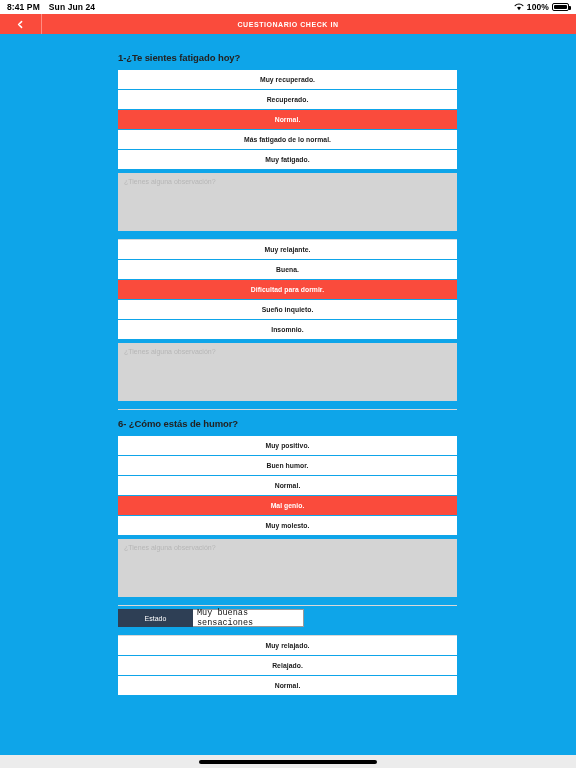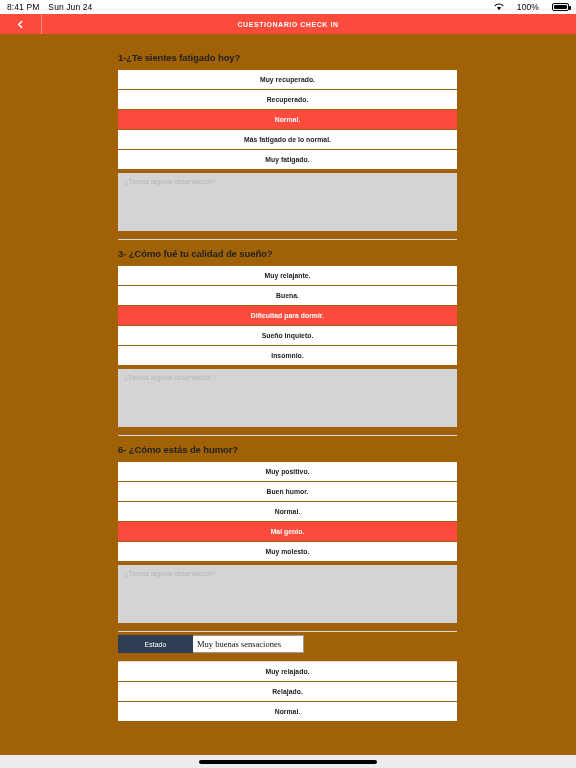--- a/index.html
+++ b/index.html
@@ -13,26 +13,26 @@
   }
 
   
   .statusbar {
     height: 14px;
     background: #ffffff;
     display: flex;
     align-items: center;
     padding: 0 7px;
     font-size: 8.5px;
-    font-weight: normal;
+    font-weight: bold;
     color: #000;
     letter-spacing: .1px;
   }
   .sb-left { display: flex; align-items: center; gap: 9px; }
-  .sb-right { margin-left: auto; display: flex; align-items: center; gap: 13px; }
+  .sb-right { margin-left: auto; display: flex; align-items: center; gap: 3px; }
   .wifi-ico { display: inline-block; width: 10px; height: 8px; position: relative; }
   .wifi-ico svg { display: block; }
   .batt {
     width: 17px; height: 8px; border: 1px solid #000; border-radius: 2px;
     position: relative; display: inline-block;
   }
   .batt::after {
     content: ""; position: absolute; right: -2.5px; top: 2px;
     width: 1.5px; height: 3.5px; background: #000; border-radius: 0 1px 1px 0;
   }
@@ -58,21 +58,21 @@
     color: #fff;
     font-size: 7px;
     font-weight: bold;
     letter-spacing: .55px;
     pointer-events: none;
   }
 
   
   .page {
     height: 734px;
-    background: #a16207;
+    background: #0ea5e9;
     overflow: hidden;
     position: relative;
   }
   .content {
     padding: 10px 0 0 0;
   }
   .section { padding: 0 119px 0 118px; }
   .divider {
     height: 1px;
     background: #d8d8d8;
@@ -130,21 +130,21 @@
   }
   .estado-input {
     flex: 0 0 111px;
     background: #ffffff;
     border: 1px solid #9a9a9a;
     border-left: none;
     font-size: 8.5px;
     color: #111;
     padding: 0 4px;
     display: flex; align-items: center;
-    font-family: Liberation Serif, serif;
+    font-family: Liberation Mono, monospace;
   }
 
   
   .home-bar {
     position: absolute;
     left: 0; right: 0; bottom: 0;
     height: 13px;
     background: #ececec;
     display: flex; align-items: center; justify-content: center;
   }
@@ -196,21 +196,20 @@
             <div class="opt">Muy recuperado.</div>
             <div class="opt">Recuperado.</div>
             <div class="opt selected">Normal.</div>
             <div class="opt">Más fatigado de lo normal.</div>
             <div class="opt">Muy fatigado.</div>
           </div>
           <div class="observ">¿Tienes alguna observación?</div>
         </div>
         <div class="divider"></div>
         <div class="section">
-          <div class="q-title">3- ¿Cómo fué tu calidad de sueño?</div>
           <div class="options">
             <div class="opt">Muy relajante.</div>
             <div class="opt">Buena.</div>
             <div class="opt selected">Dificultad para dormir.</div>
             <div class="opt">Sueño inquieto.</div>
             <div class="opt">Insomnio.</div>
           </div>
           <div class="observ">¿Tienes alguna observación?</div>
         </div>
         <div class="divider"></div>

